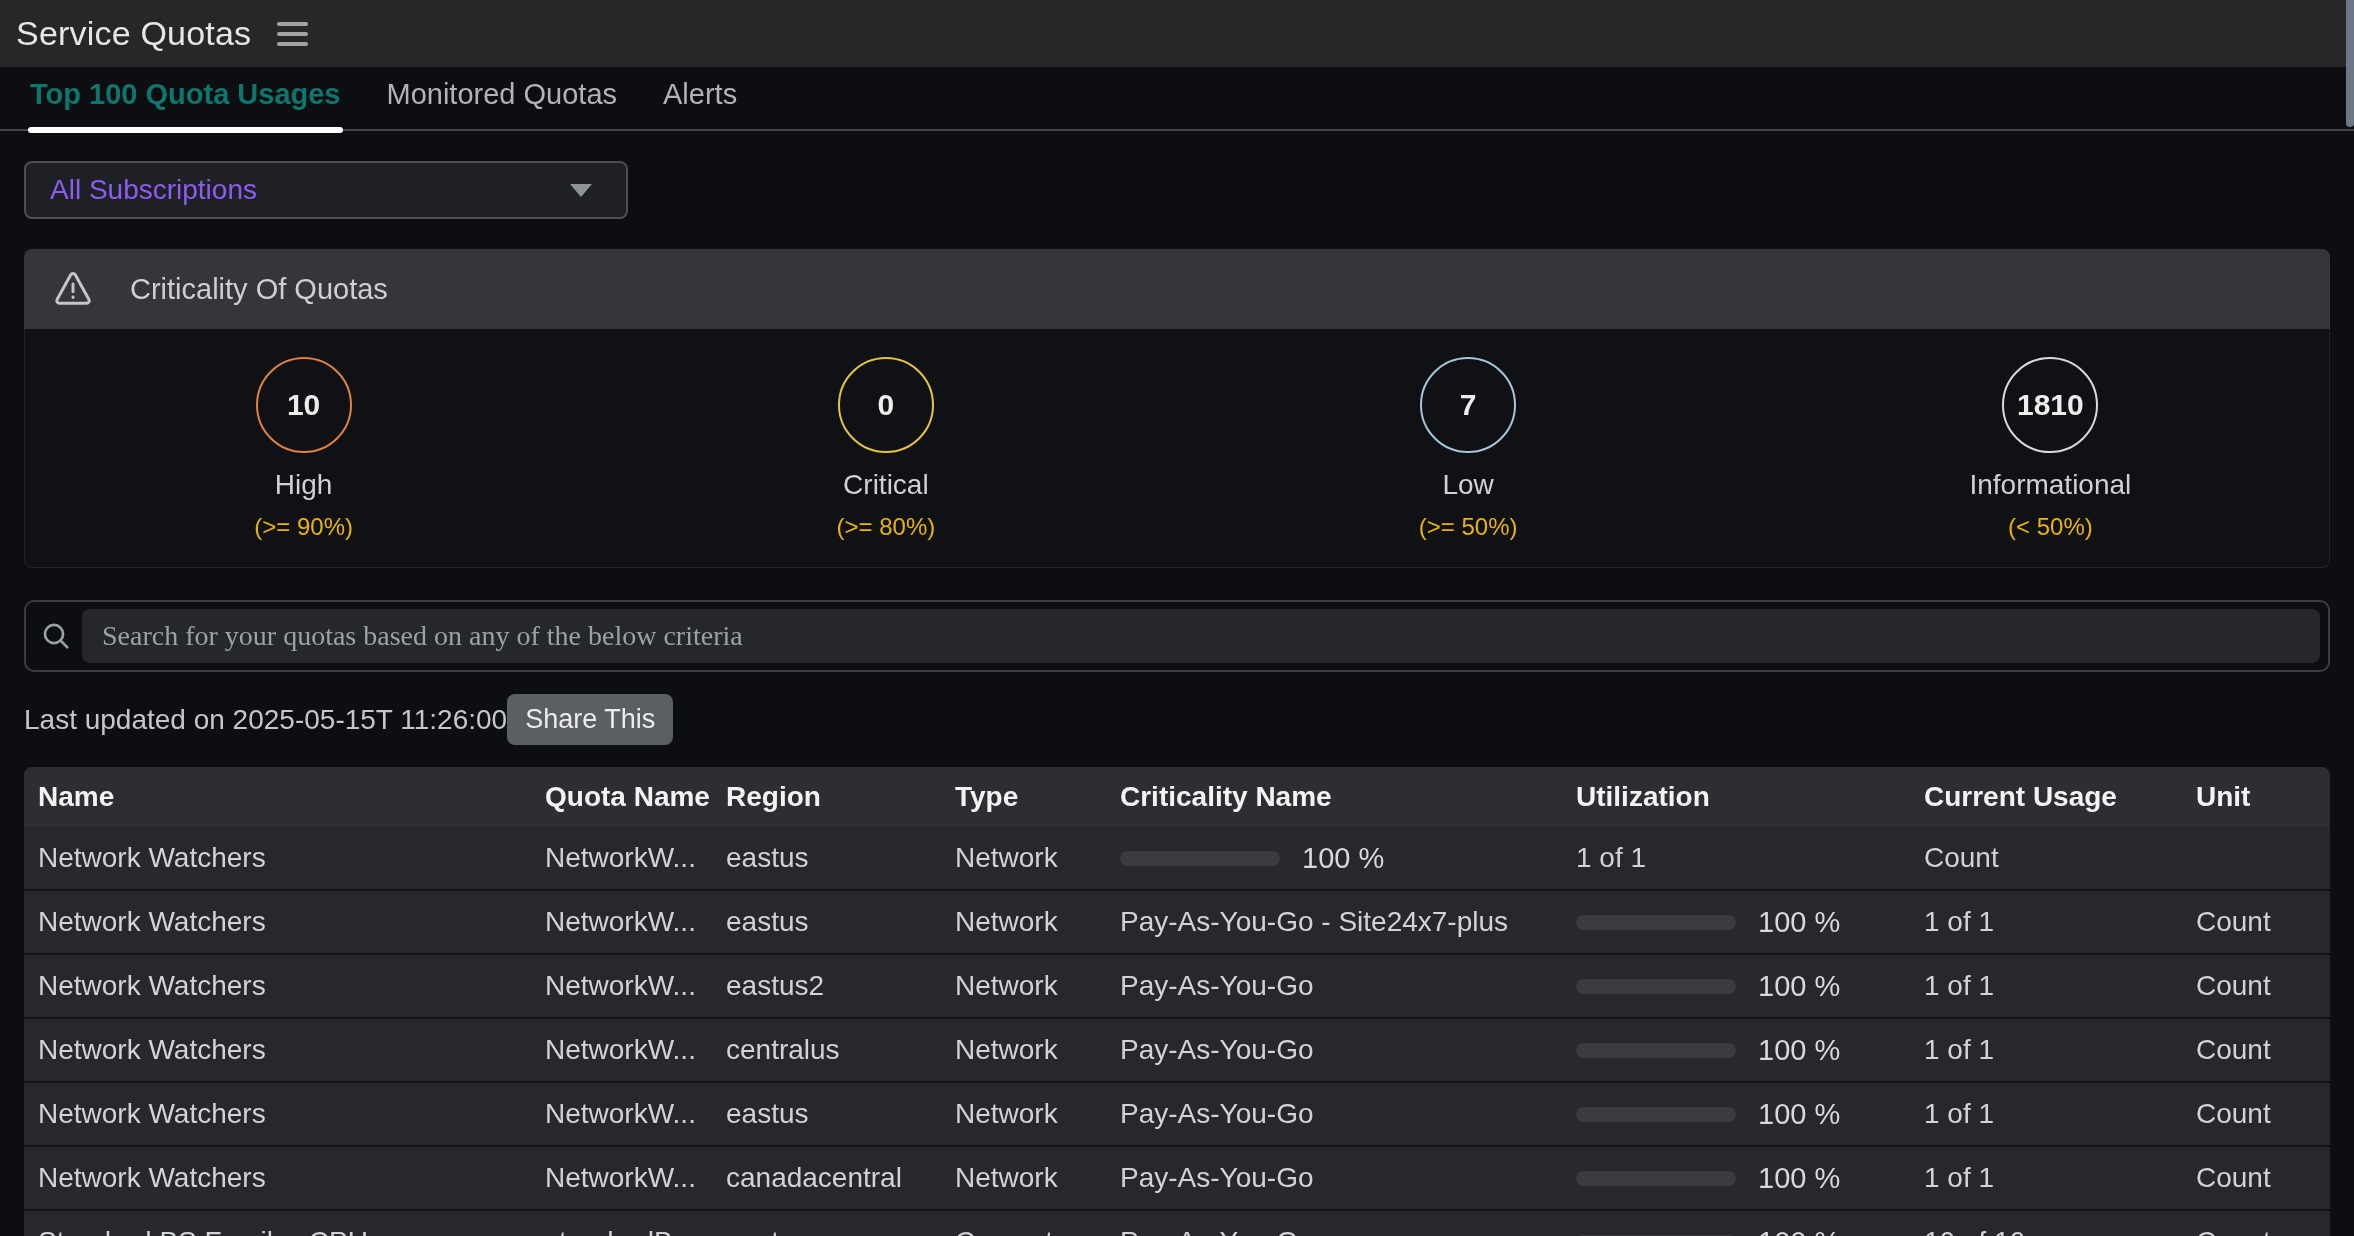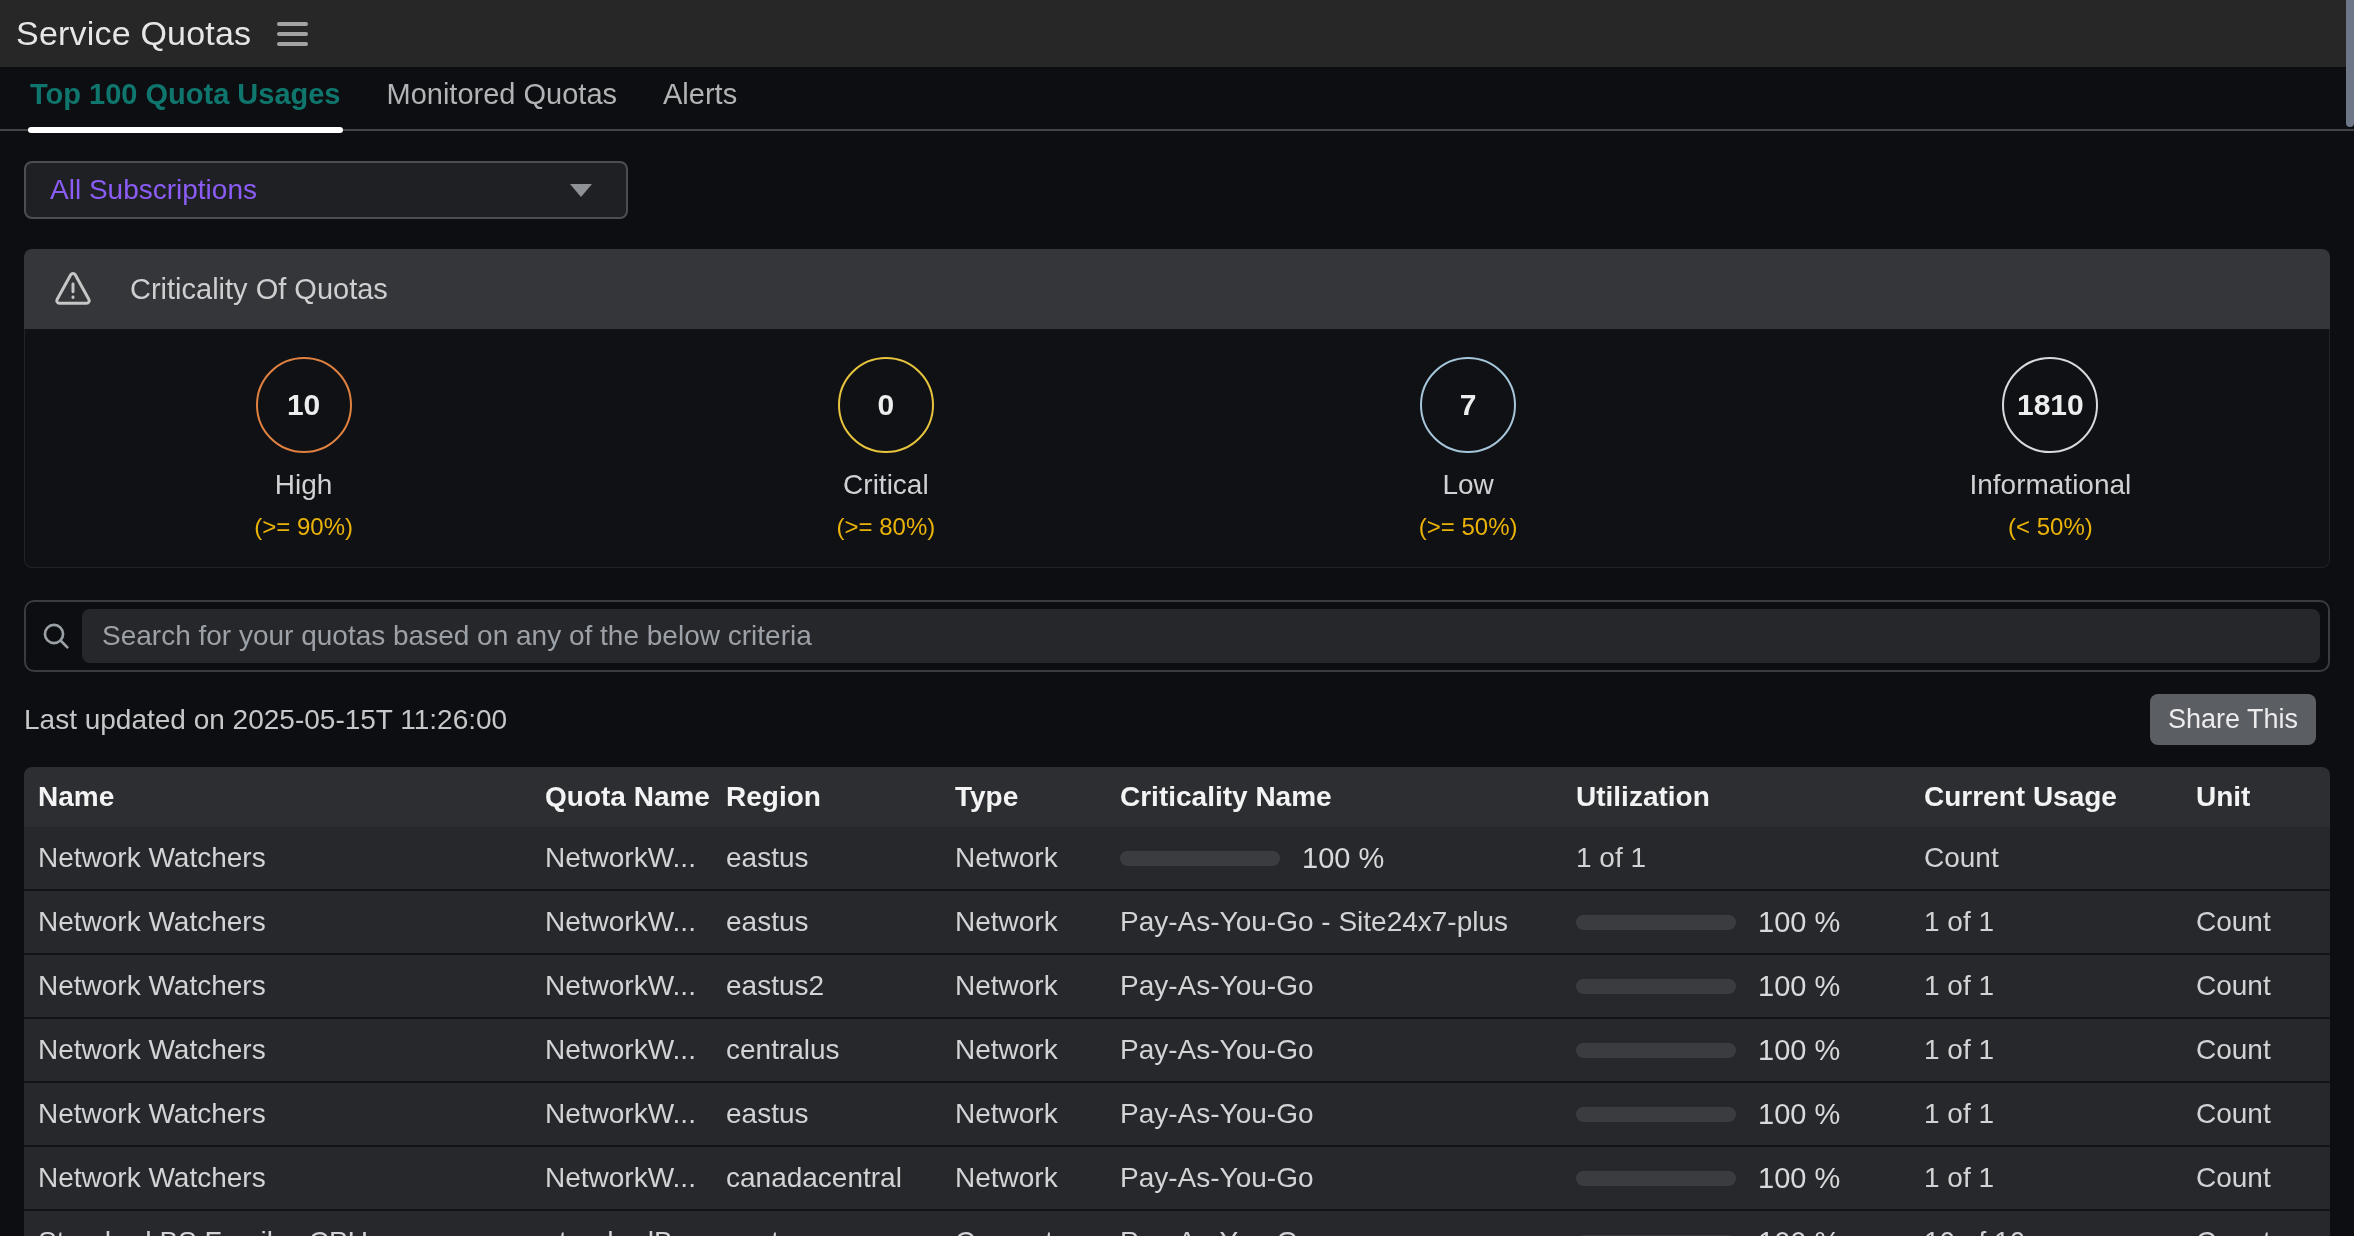--- a/index.html
+++ b/index.html
@@ -83,30 +83,30 @@
   .searchbar {
     margin: 32px 24px 0 24px; height: 72px;
     border: 2px solid #3b3c3f; border-radius: 10px;
     display: flex; align-items: center; padding: 0 8px 0 14px;
     background: #0d0e11;
   }
   .search-icon { width: 32px; height: 32px; flex: 0 0 auto; display: flex; }
   .search-field {
     flex: 1; height: 54px; margin-left: 10px;
     background: #26272b; border: none; border-radius: 8px;
-    font-family: Liberation Sans, sans-serif;
+    font-family: Liberation Serif, serif;
     font-size: 28px; color: #e4e4e6; padding: 0 20px;
     outline: none;
   }
   .search-field::placeholder { color: #9ca1a7; opacity: 1; }
 
   
   .status-row {
-    margin: 22px 38px 0 24px;
-    display: flex; align-items: center; justify-content: space-between;
+    margin: 22px 50px 0 24px;
+    display: flex; align-items: center; 
   }
   .last-updated { font-size: 28px; color: #c6c7c9; }
   .share-btn {
     background: #5b5e62; color: #ececee; font-size: 27px;
     border: none; border-radius: 8px; padding: 10px 18px;
     font-family: "Liberation Sans", sans-serif; cursor: pointer;
   }
 
   
   .quota-table {

